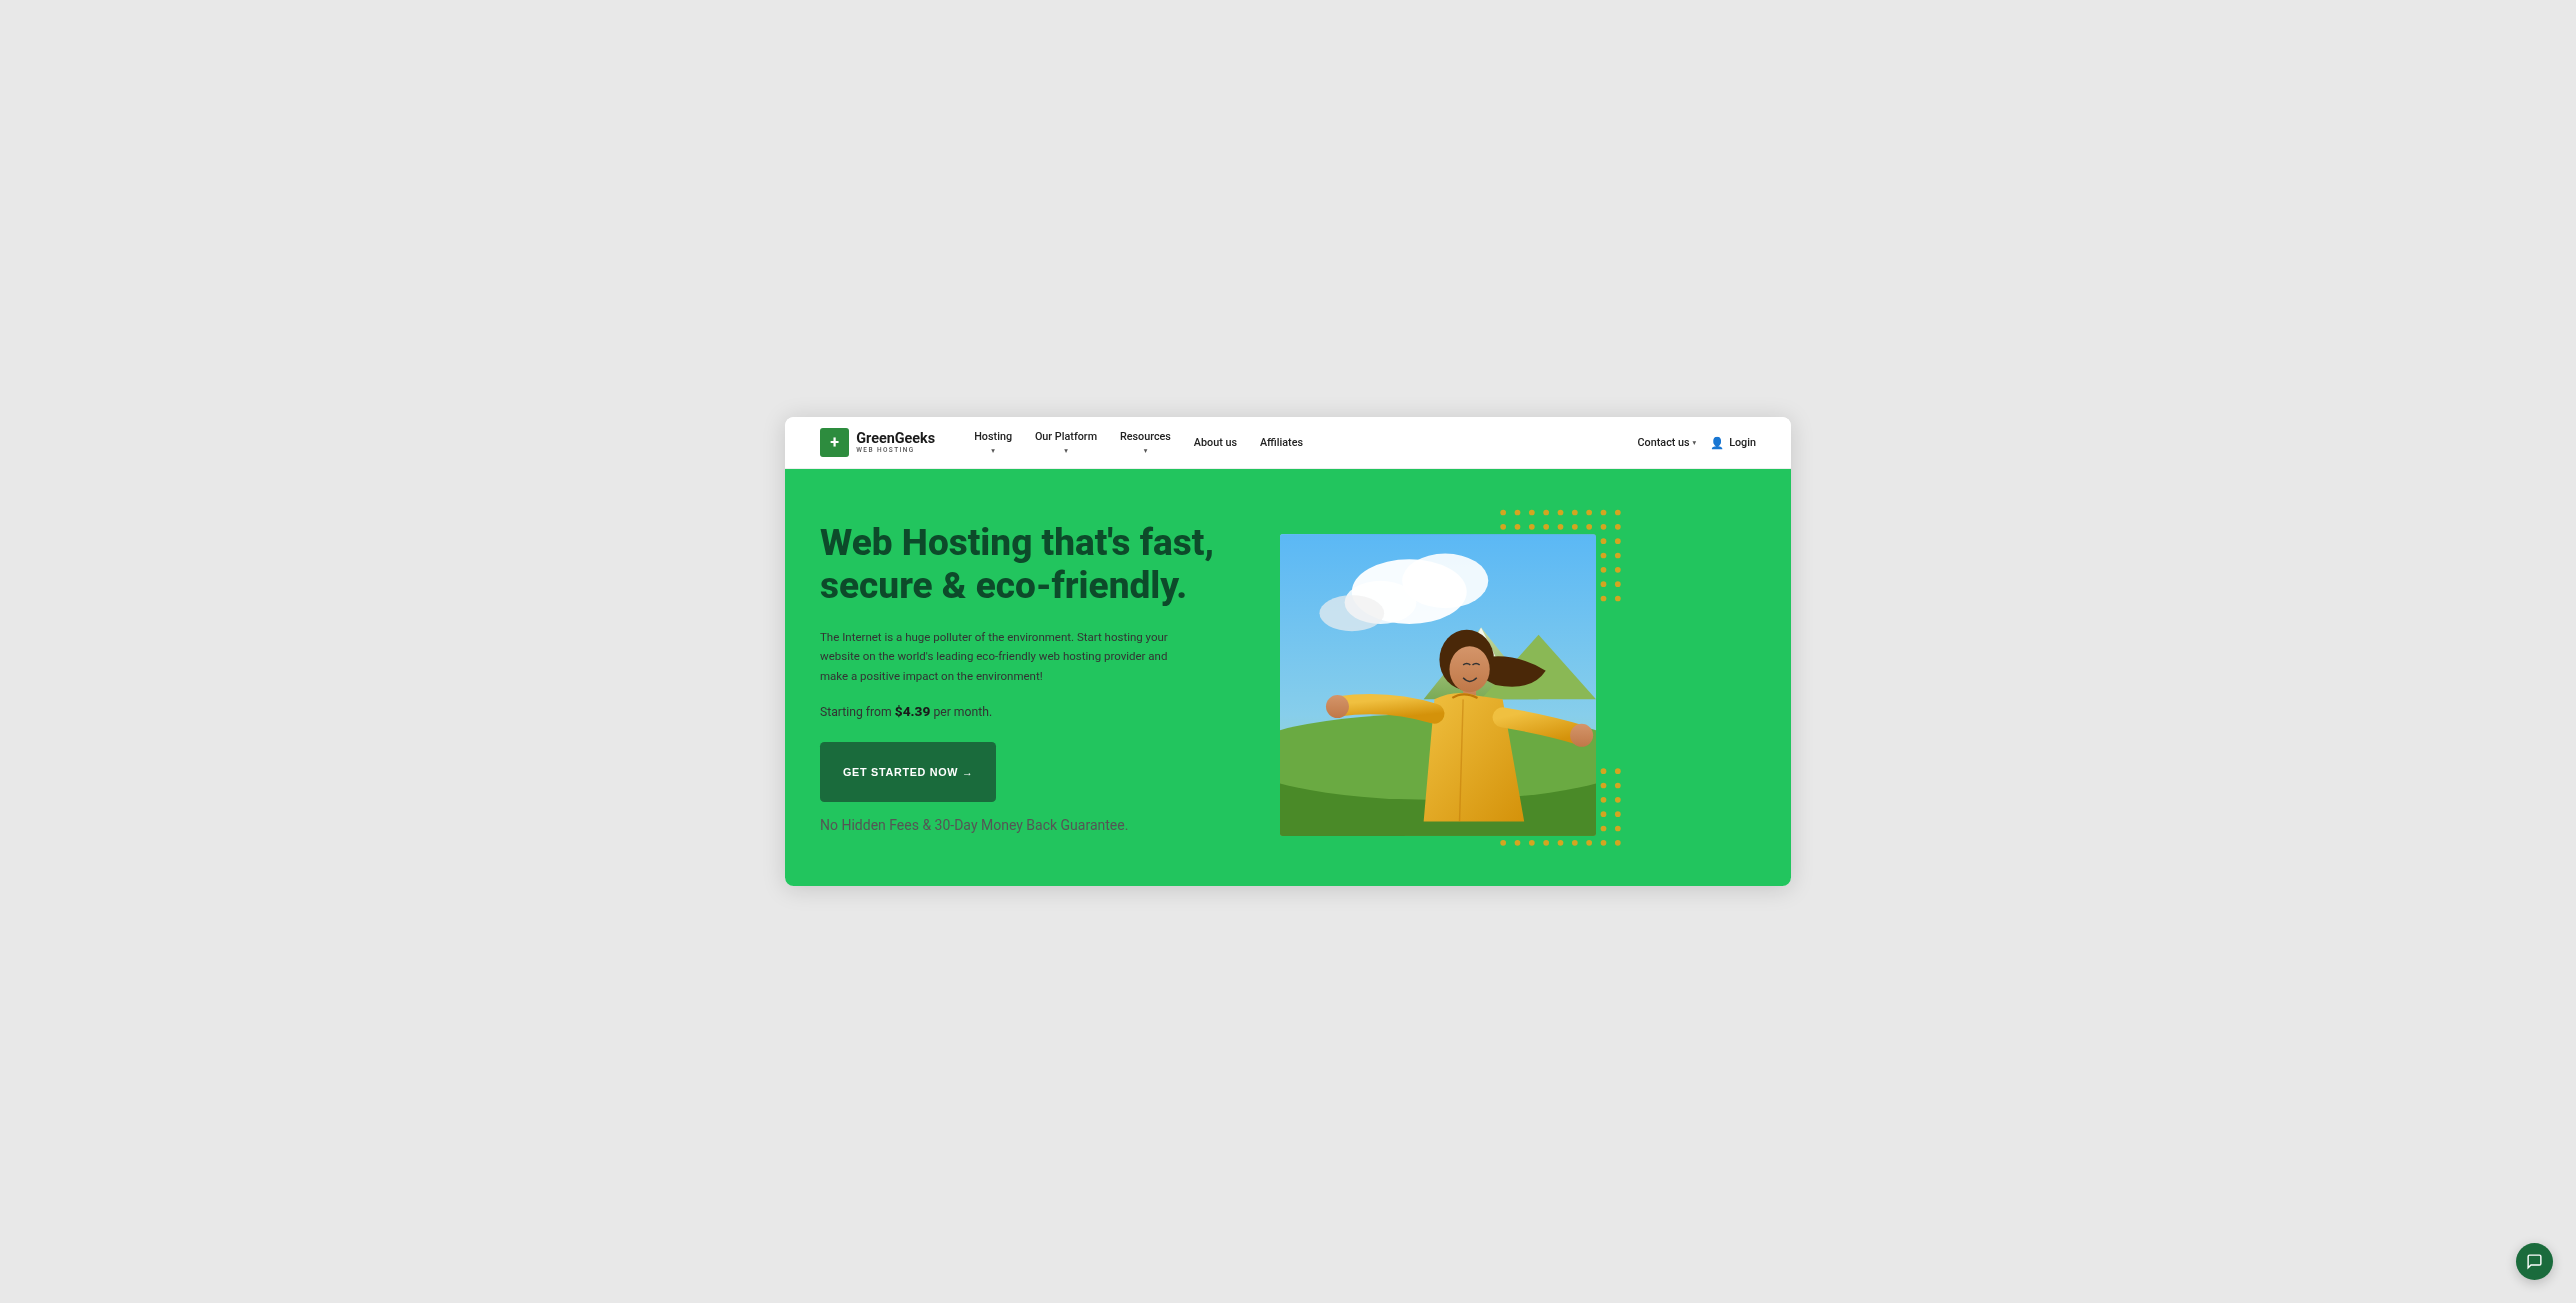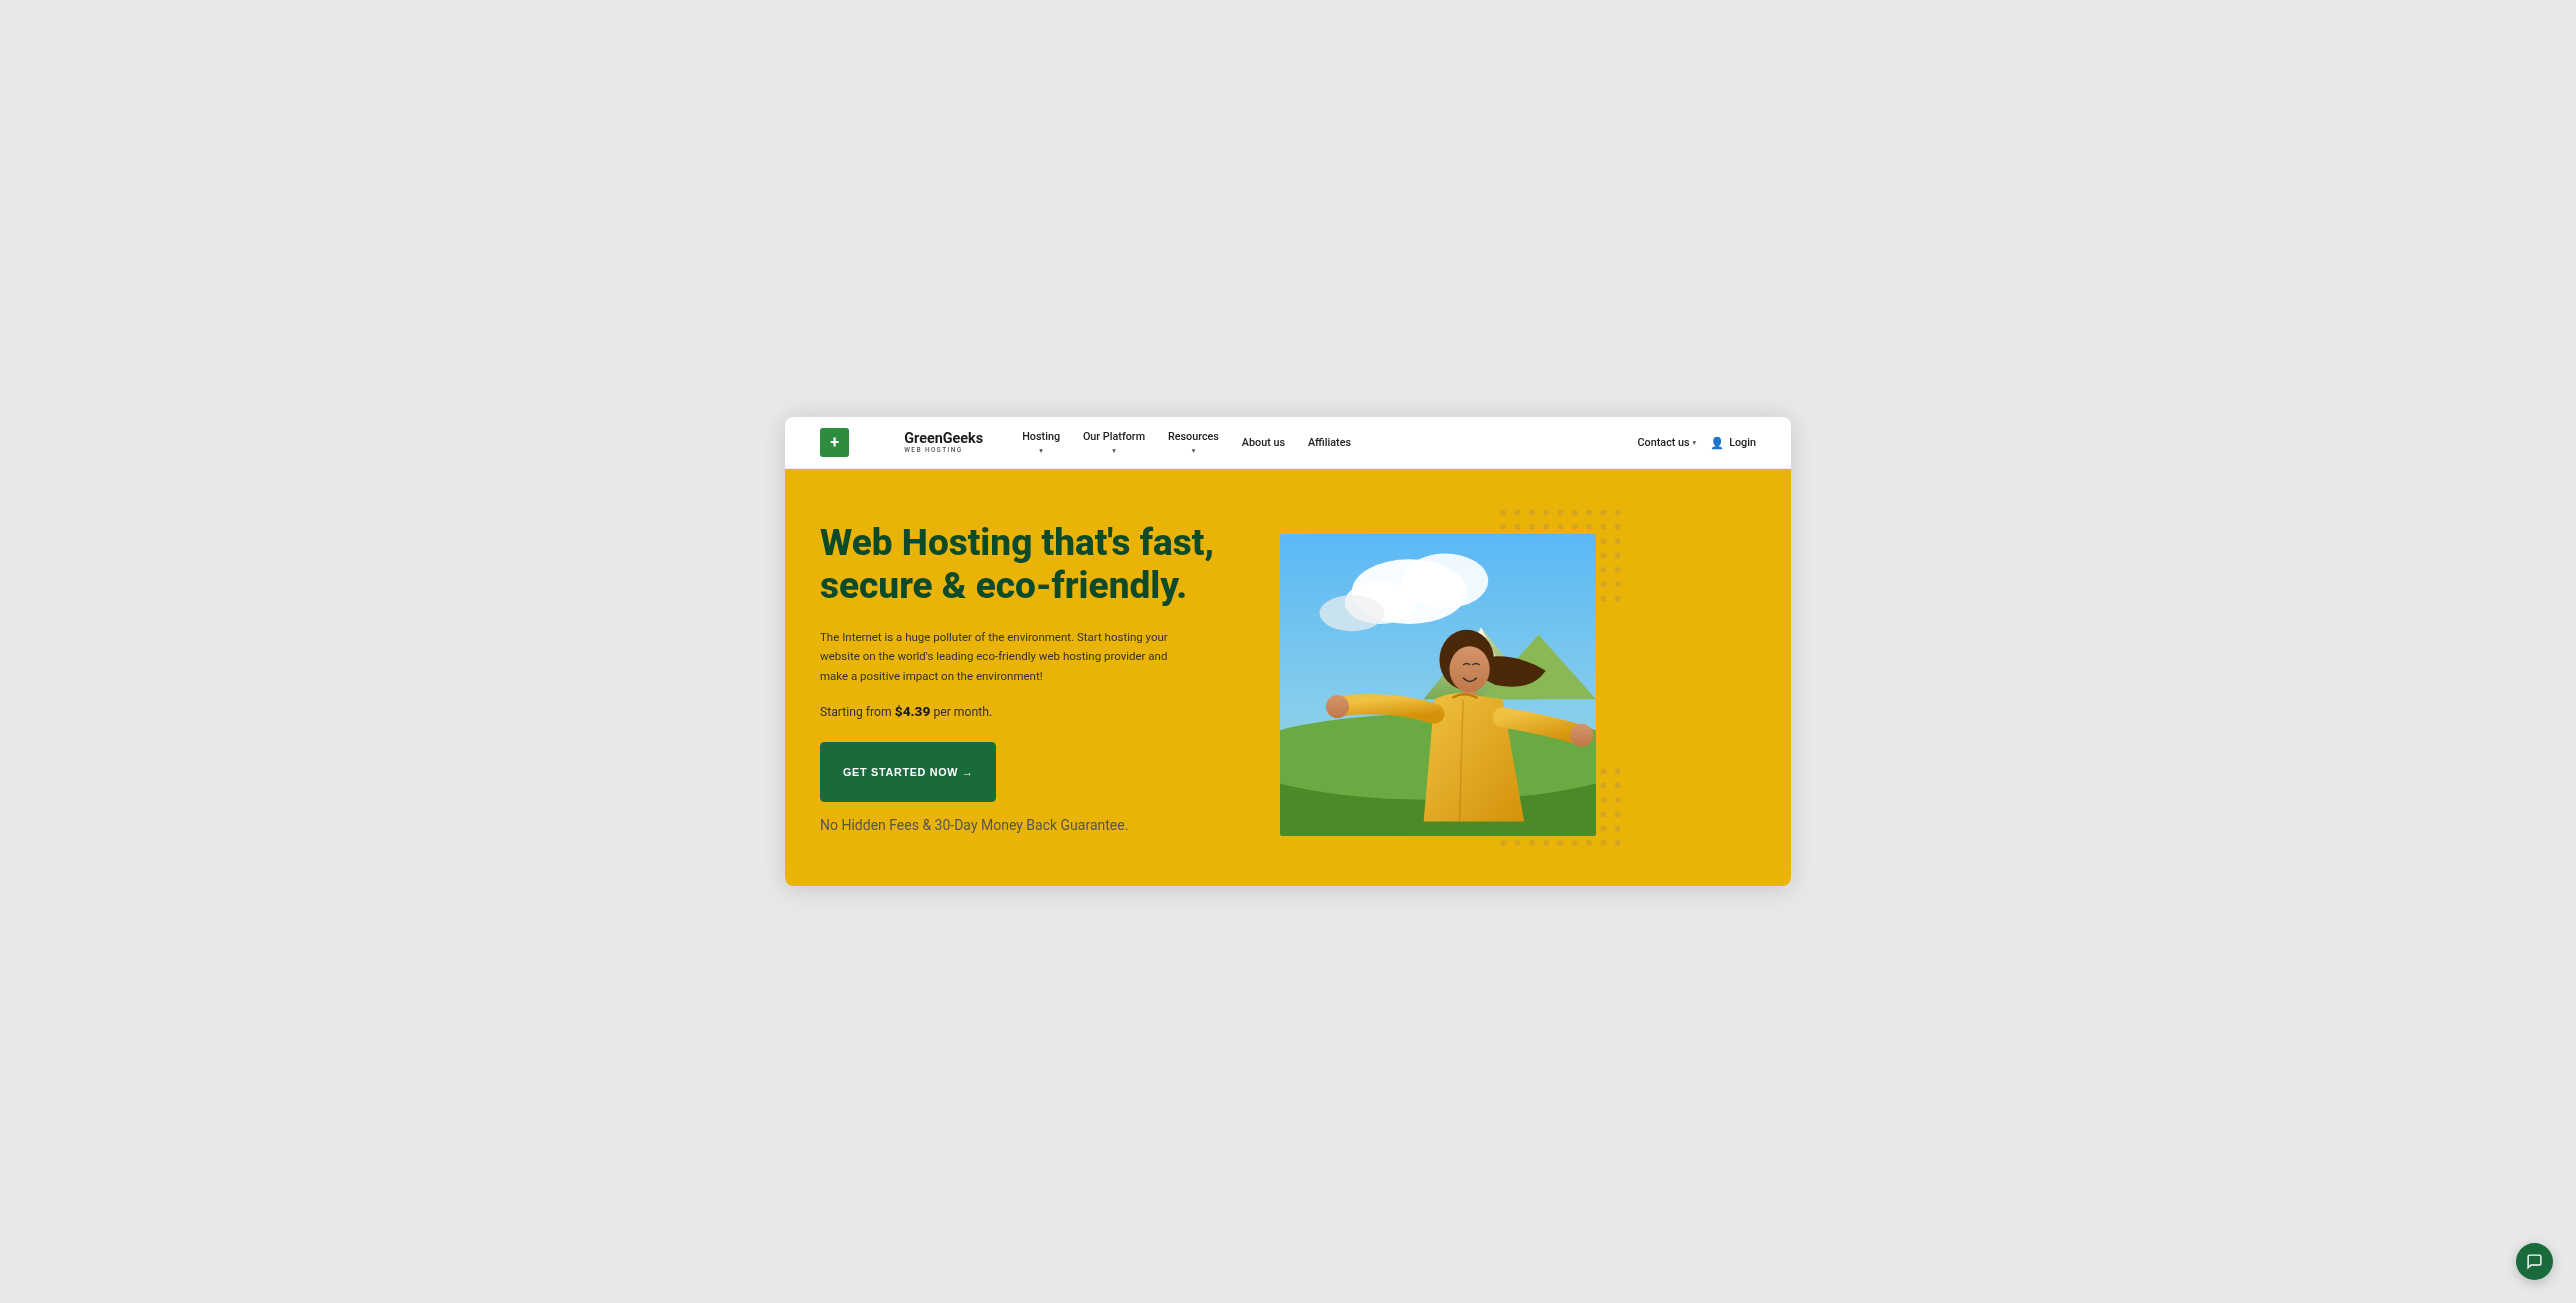--- a/index.html
+++ b/index.html
@@ -46,21 +46,20 @@
       display: flex;
       align-items: center;
       justify-content: center;
       border-radius: 2.9px;
       flex-shrink: 0;
     }
     .logo-text {
       display: flex;
       flex-direction: column;
       line-height: 1.1;
-      margin-left: 48px;
     }
     .logo-brand {
       font-size: 14.4px;
       font-weight: 700;
       color: #1a1a1a;
     }
     .logo-sub {
       font-size: 6.5px;
       letter-spacing: 1.4px;
       color: #555;
@@ -112,21 +111,21 @@
       font-size: 10.8px;
       color: #222;
       cursor: pointer;
       font-weight: 500;
     }
     .login-icon {
       font-size: 11.5px;
     }
     
     .hero {
-      background: #eab308;
+      background: #22c55e;
       padding: 43px 35px 43px 35px;
       display: flex;
       align-items: center;
       gap: 43px;
       min-height: 417px;
       position: relative;
     }
     .hero-content {
       flex: 1;
       max-width: 417px;

